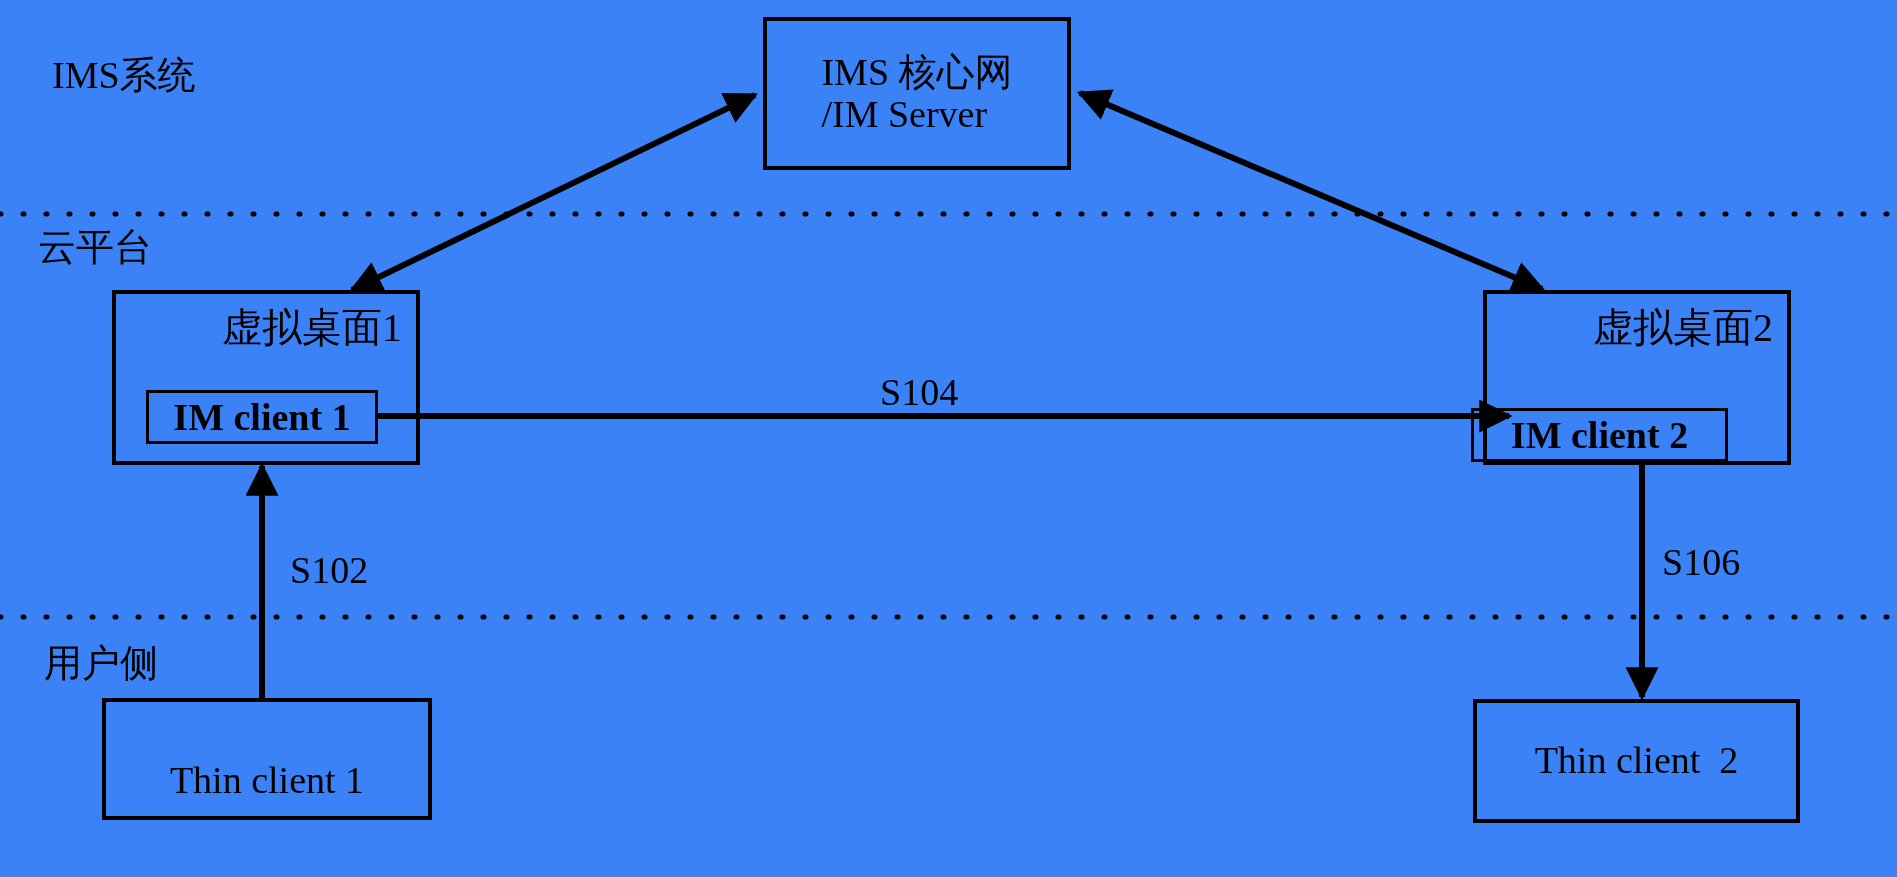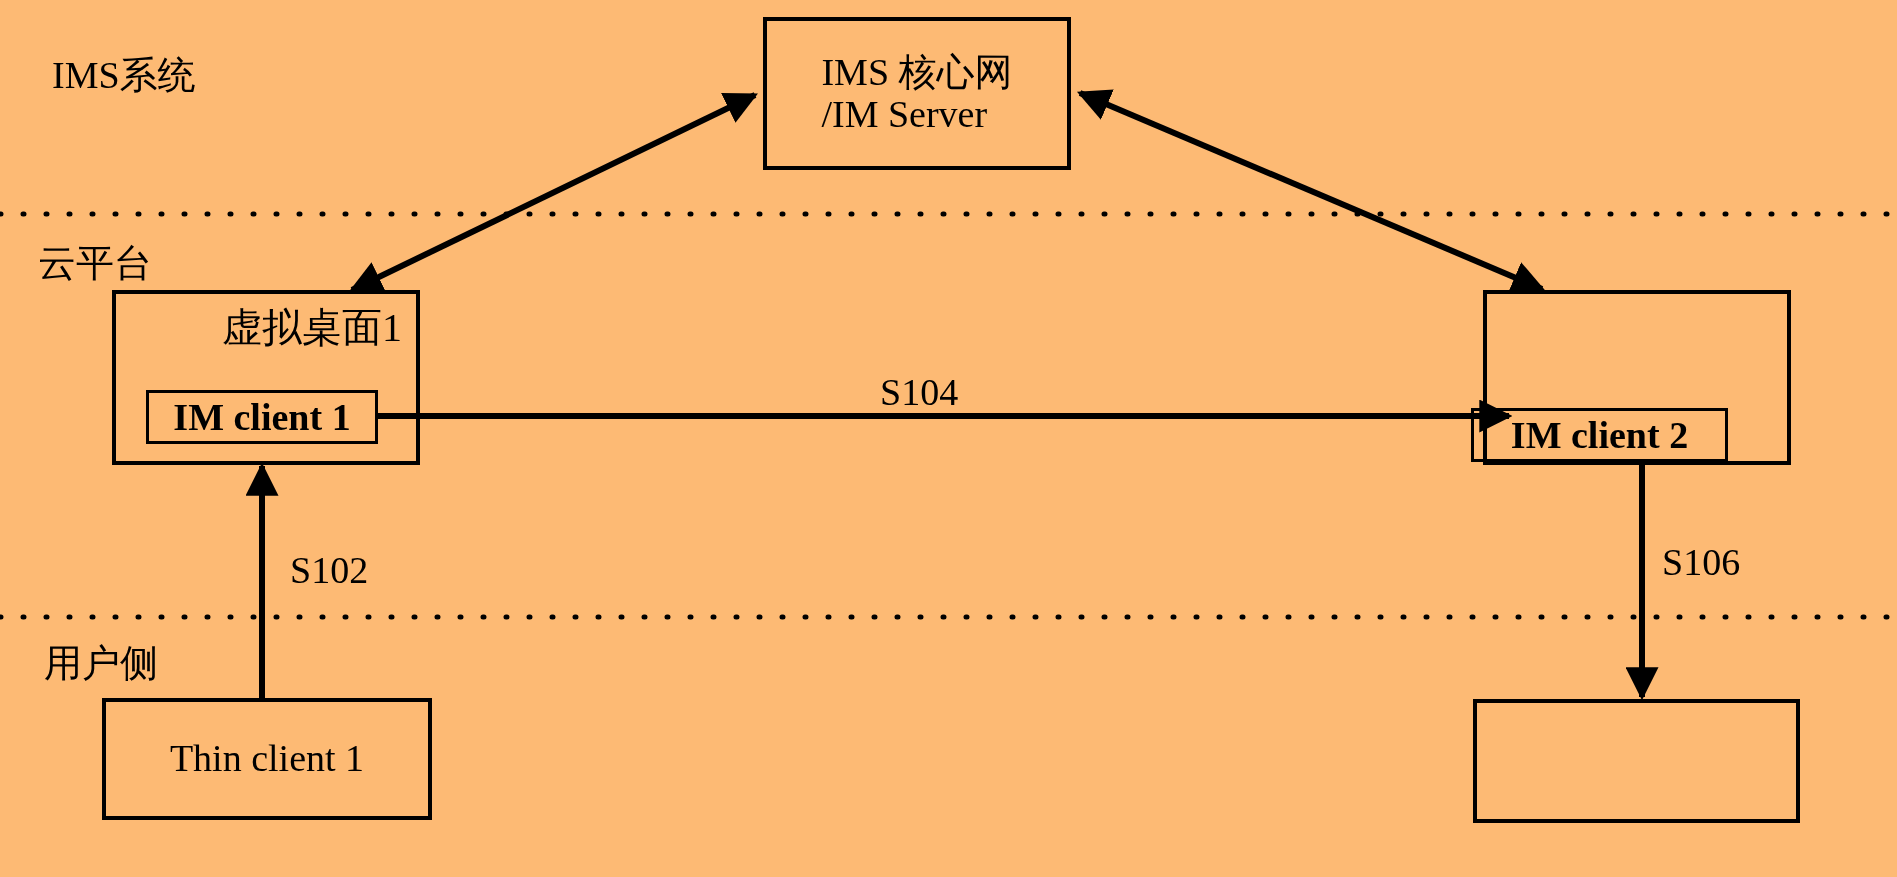--- a/index.html
+++ b/index.html
@@ -4,21 +4,21 @@
 <style>
   html, body {
     margin: 0;
     padding: 0;
     background: #ffffff;
   }
   #canvas {
     position: relative;
     width: 1897px;
     height: 877px;
-    background: #fdba74;
+    background: #3b82f6;
     overflow: hidden;
     font-family: "Liberation Serif", "DejaVu Serif", serif;
     color: #000000;
   }
   svg.layer {
     position: absolute;
     left: 0;
     top: 0;
     width: 1897px;
     height: 877px;
@@ -76,26 +76,26 @@
   
   #vdesk1-box { left: 112px; top: 290px; width: 308px; height: 175px; }
   #vdesk1-title { top: 308px; left: 112px; width: 308px; }
   #im-client1-box { left: 146px; top: 390px; width: 232px; height: 54px; }
   
   #vdesk2-box { left: 1483px; top: 290px; width: 308px; height: 175px; }
   #vdesk2-title { top: 308px; left: 1483px; width: 308px; }
   #im-client2-box { left: 1471px; top: 390px; width: 257px; height: 54px; margin-top: 18px; }
   
   #thin1-box { left: 102px; top: 698px; width: 330px; height: 122px; }
-  #thin1-label { left: 102px; top: 698px; width: 330px; height: 122px; }
+  #thin1-label { left: 102px; top: 720px; width: 330px; height: 122px; }
   #thin2-box { left: 1473px; top: 699px; width: 327px; height: 124px; }
   #thin2-label { left: 1473px; top: 699px; width: 327px; height: 124px; }
   
   #zone-ims { left: 52px; top: 50px; }
-  #zone-cloud { left: 38px; top: 238px; }
+  #zone-cloud { left: 38px; top: 222px; }
   #zone-user { left: 44px; top: 638px; }
   
   #label-s104 { left: 880px; top: 370px; }
   #label-s102 { left: 290px; top: 548px; }
   #label-s106 { left: 1662px; top: 540px; }
 </style>
 </head>
 <body>
 
 <div id="canvas">
@@ -128,24 +128,26 @@
 
   <div class="node" id="ims-core-box"></div>
   <div class="centered-label" id="ims-core-label">IMS 核心网
 /IM Server</div>
 
   <div class="node" id="vdesk1-box"></div>
   <div class="node-title" id="vdesk1-title">虚拟桌面1</div>
   <div class="inner-box" id="im-client1-box">IM client 1</div>
 
   <div class="node" id="vdesk2-box"></div>
+  <div class="node-title" id="vdesk2-title">虚拟桌面2</div>
   <div class="inner-box" id="im-client2-box">IM client 2</div>
 
   <div class="node" id="thin1-box"></div>
   <div class="centered-label" id="thin1-label">Thin client 1</div>
 
   <div class="node" id="thin2-box"></div>
+  <div class="centered-label" id="thin2-label">Thin client  2</div>
 
   <div class="edge-label" id="label-s104">S104</div>
   <div class="edge-label" id="label-s102">S102</div>
   <div class="edge-label" id="label-s106">S106</div>
 
 </div>
 
 </body></html>

